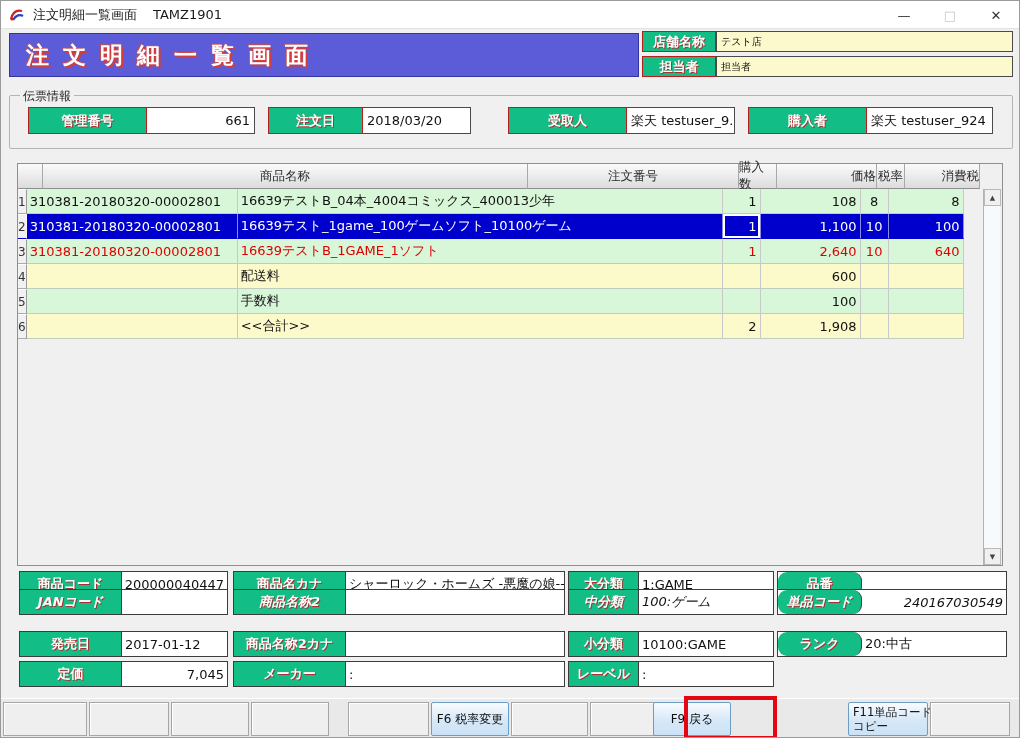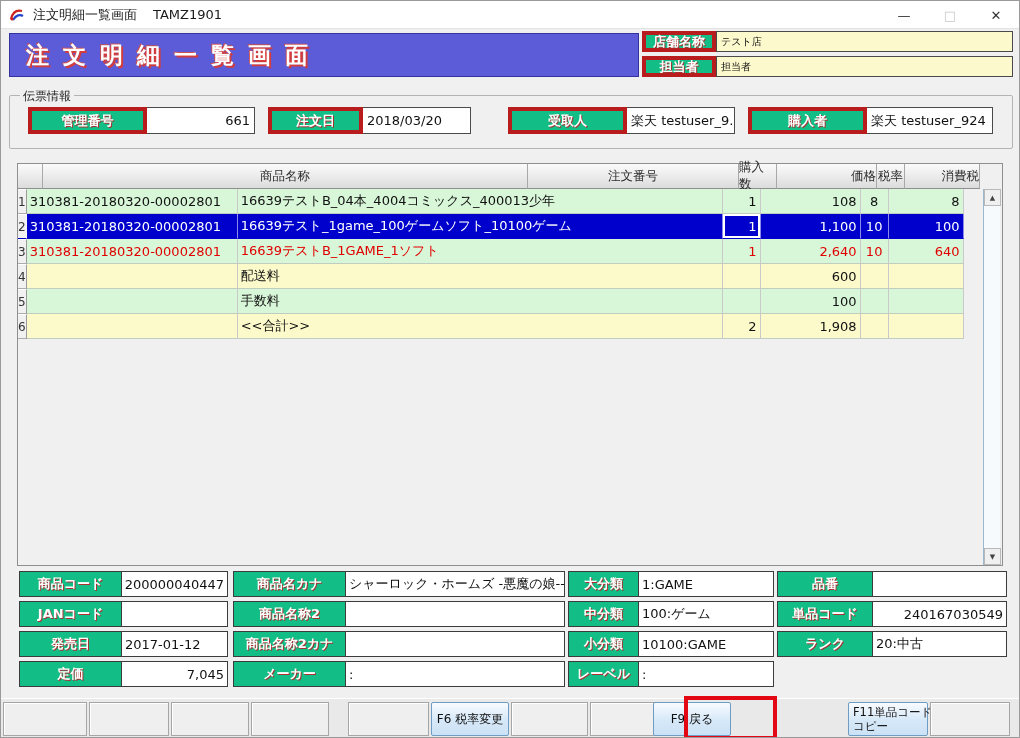--- a/index.html
+++ b/index.html
@@ -13,21 +13,21 @@
   .tb-title { margin-left:8px; font-size:13px; color:#1a1a1a; }
   .tb-code { margin-left:16px; font-size:13px; color:#1a1a1a; }
   .tb-buttons { position:absolute; right:0; top:0; height:28px; display:flex; }
   .tb-btn { width:46px; height:28px; display:flex; align-items:center; justify-content:center; font-size:13px; color:#333; cursor:default; }
   .tb-btn.max { color:#c8c8c8; }
 
   
   .banner { position:absolute; left:8px; top:32px; width:630px; height:44px; background:#5c5cd8; border:1px solid #3434a0; display:flex; align-items:center; }
   .banner-text { margin-left:16px; font-size:23px; font-weight:bold; color:#ffffff; letter-spacing:3px; text-shadow:2px 2px 0 #d43c3c, -1px -1px 0 #c85050; white-space:nowrap; }
 
-  .glabel { background:#12be85; border:4px solid #b91c1c; color:#fff; font-weight:bold; text-shadow:1px 1px 0 #a83030; display:flex; align-items:center; justify-content:center; font-size:13px; white-space:nowrap; }
+  .glabel { background:#12be85; border:1px solid #b91c1c; color:#fff; font-weight:bold; text-shadow:1px 1px 0 #a83030; display:flex; align-items:center; justify-content:center; font-size:13px; white-space:nowrap; }
   .yfield { background:#fcfacc; border:1px solid #4a4a4a; font-size:10px; color:#111; display:flex; align-items:center; padding:0 4px; white-space:nowrap; overflow:hidden; }
   .wfield { background:#ffffff; border:1px solid #4a4a4a; font-size:13px; color:#111; display:flex; align-items:center; padding:12px 4px; white-space:nowrap; overflow:hidden; }
   .num { justify-content:flex-end; }
 
   .store-label { position:absolute; left:641px; top:30px; width:74px; height:21px; }
   .store-field { position:absolute; left:715px; top:30px; width:297px; height:21px; }
   .staff-label { position:absolute; left:641px; top:55px; width:74px; height:21px; }
   .staff-field { position:absolute; left:715px; top:55px; width:297px; height:21px; }
 
   
@@ -60,25 +60,25 @@
   .cell-focus { box-shadow:inset 0 0 0 2px #ffffff; }
   .scrollbar { position:absolute; right:2px; top:25px; width:17px; height:376px; background:#f6fafc; border-left:1px solid #9bb8cf; }
   .sb-btn { position:absolute; left:0; width:17px; height:17px; background:#f0f0f0; border:1px solid #b9b9b9; font-size:7px; color:#444; display:flex; align-items:center; justify-content:center; }
   .sb-up { top:0; } .sb-down { bottom:0; }
 
   
   .detail { position:absolute; left:16px; top:568px; width:1006px; height:126px; }
   .dpair { position:absolute; height:26px; display:flex; border:1px solid #3c3c3c; background:#fff; }
   .dpair .glabel { border:none; border-right:1px solid #3c3c3c; height:100%; }
   .dpair .dfield { background:#fff; font-size:13px; color:#111; display:flex; align-items:center; padding:0 3px; flex:1; white-space:nowrap; overflow:hidden; }
-  .dr1 { top:2px; } .dr2 { top:32px; } .dr3 { top:62px; } .dr4 { top:92px; }
+  .dr1 { top:2px; } .dr2 { top:20px;font-style:italic; } .dr3 { top:62px; } .dr4 { top:92px; }
   .dg1 { left:2px;   width:209px; } .dg1 .glabel { width:102px; }
   .dg2 { left:216px; width:332px; } .dg2 .glabel { width:112px; }
   .dg3 { left:551px; width:206px; } .dg3 .glabel { width:70px; }
-  .dg4 { left:760px; width:230px; } .dg4 .glabel { width:95px; }
+  .dg4 { left:760px; width:230px; } .dg4 .glabel { width:84px;border-radius:9px; }
 
   
   .fnbar { position:absolute; left:0; top:697px; width:1020px; height:41px; background:#e9e9e9; border-top:1px solid #ffffff; }
   .fn-slot { position:absolute; top:3px; height:34px; background:#efefef; border:1px solid #a6a6a6; box-shadow:inset 1px 1px 0 #fff; }
   .fn-btn { position:absolute; top:3px; height:34px; background:linear-gradient(#f8fbff,#d6e8f8 55%,#cbe1f5); border:1px solid #6d9cc4; border-radius:2px; font-size:12px; color:#111; display:flex; align-items:center; justify-content:center; white-space:nowrap; cursor:default; }
   .fn-btn.two-line { flex-direction:column; align-items:flex-start; justify-content:center; padding:1px 4px; font-size:11.5px; line-height:1.25; }
   .red-box { position:absolute; left:683px; top:-3px; width:93px; height:44px; border:4px solid #e30613; pointer-events:none; }
 </style>
 </head>
 <body>

